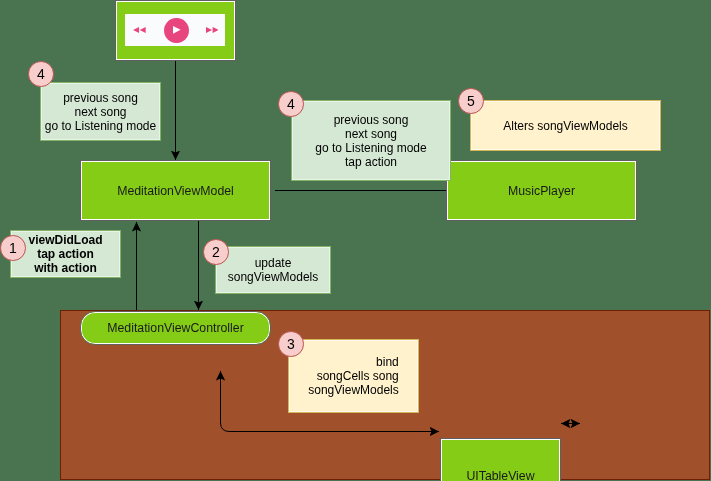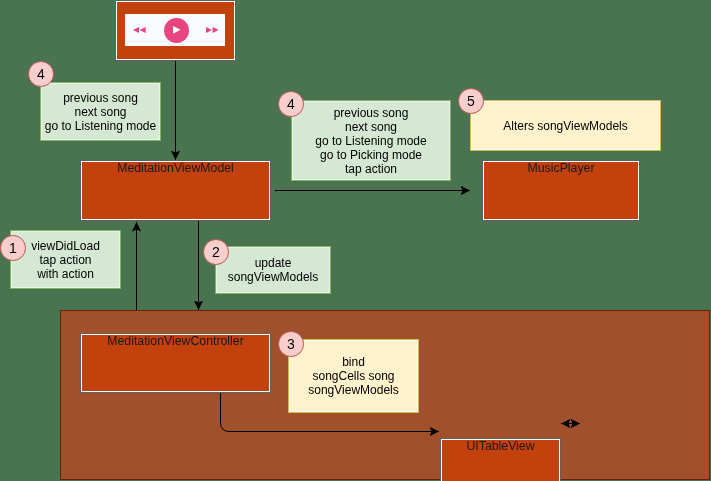--- a/index.html
+++ b/index.html
@@ -1,26 +1,26 @@
 <!DOCTYPE html>
 <html><head>
 <meta charset="utf-8">
 <title>Diagram</title>
 <style>
   html,body{margin:0;padding:0;}
   body{width:711px;height:481px;overflow:hidden;background:#4a7350;
        font-family:"Liberation Sans",sans-serif;-webkit-font-smoothing:antialiased;}
   #canvas{position:relative;width:711px;height:481px;}
   .abs{position:absolute;box-sizing:border-box;}
-  .node{will-change:transform;background:#c2410c;border:1px solid #606060;box-shadow:inset 0 0 0 1px #ffffff;display:flex;
+  .node{will-change:transform;background:#84cc16;border:1px solid #606060;box-shadow:inset 0 0 0 1px #ffffff;display:flex;align-items:center;
         justify-content:center;font-size:12.3px;color:#1a1a1a;}
   .note{will-change:transform;display:flex;align-items:center;justify-content:center;text-align:center;
         font-size:12px;color:#000;line-height:14px;}
   .note-green{background:#d5e8d4;border:1px solid #82b366;box-shadow:inset 0 0 0 1px #e8f4e7;}
-  .note-yellow{background:#fff2cc;border:1px solid #d6b656;box-shadow:inset 0 0 0 1px #fffaea;}
+  .note-yellow{background:#fff2cc;border:1px solid #d6b656;box-shadow:inset 0 0 0 1px #fffaea;text-align:right;}
   .badge{will-change:transform;border-radius:50%;background:#f8cecc;border:1px solid #b85450;
          display:flex;align-items:center;justify-content:center;font-size:14px;color:#000;}
   .brownbox{background:#a0512c;border:1px solid #6d1f00;}
   svg{display:block;}
   svg.edges{position:absolute;left:0;top:0;width:711px;height:481px;pointer-events:none;}
 </style>
 </head>
 <body>
 
 <div id="canvas">
@@ -74,24 +74,24 @@
     <div class="abs" style="left:89.8px;top:25.9px;width:12.7px;height:5.9px;">
       <svg width="12.7" height="5.9" viewBox="0 0 12.7 5.9" preserveAspectRatio="none">
           <path d="M0,0 L6.05,2.95 L0,5.9 Z M6.65,0 L12.7,2.95 L6.65,5.9 Z" fill="#e8457f"></path>
         </svg>
     </div>
   </div>
 
   <div class="abs node" style="left:80px;top:160px;width:191px;height:61px;">
     <span>MeditationViewModel</span>
   </div>
-  <div class="abs node" style="left:482px;top:160px;width:158px;height:61px;">
+  <div class="abs node" style="left:446px;top:160px;width:191px;height:61px;">
     <span>MusicPlayer</span>
   </div>
-  <div class="abs node" style="left:80px;top:333px;width:191px;height:60px;">
+  <div class="abs node" style="left:80px;top:311px;width:191px;height:34px;border-radius:15px;">
     <span>MeditationViewController</span>
   </div>
   <div class="abs node" style="left:440px;top:394px;width:121px;height:76px;margin-top:44px;">
     <span>UITableView</span>
   </div>
 
   <div class="abs note note-green" style="left:40px;top:82px;width:121px;height:59px;">
     <div>
       <div>previous song</div>
       <div>next song</div>
@@ -100,38 +100,37 @@
   </div>
   <div class="abs badge" style="left:27.7px;top:60.6px;width:25.6px;height:25.6px;">
     <span>4</span>
   </div>
 
   <div class="abs note note-green" style="left:291px;top:100px;width:160px;height:81px;">
     <div>
       <div>previous song</div>
       <div>next song</div>
       <div>go to Listening mode</div>
-      <div>go to Picking mode</div>
       <div>tap action</div>
     </div>
   </div>
   <div class="abs badge" style="left:277.8px;top:90.7px;width:25.6px;height:25.6px;">
     <span>4</span>
   </div>
 
   <div class="abs note note-yellow" style="left:470px;top:100px;width:191px;height:51px;">
     <div>
       <div>Alters songViewModels</div>
     </div>
   </div>
   <div class="abs badge" style="left:457.8px;top:87.7px;width:25.6px;height:25.6px;">
     <span>5</span>
   </div>
 
-  <div class="abs note note-green" style="left:10px;top:230px;width:111px;height:59px;">
+  <div class="abs note note-green" style="left:10px;top:230px;width:111px;height:48px;font-weight:bold;">
     <div>
       <div>viewDidLoad</div>
       <div>tap action</div>
       <div>with action</div>
     </div>
   </div>
   <div class="abs badge" style="left:0.4px;top:234.7px;width:25.6px;height:25.6px;">
     <span>1</span>
   </div>
 

